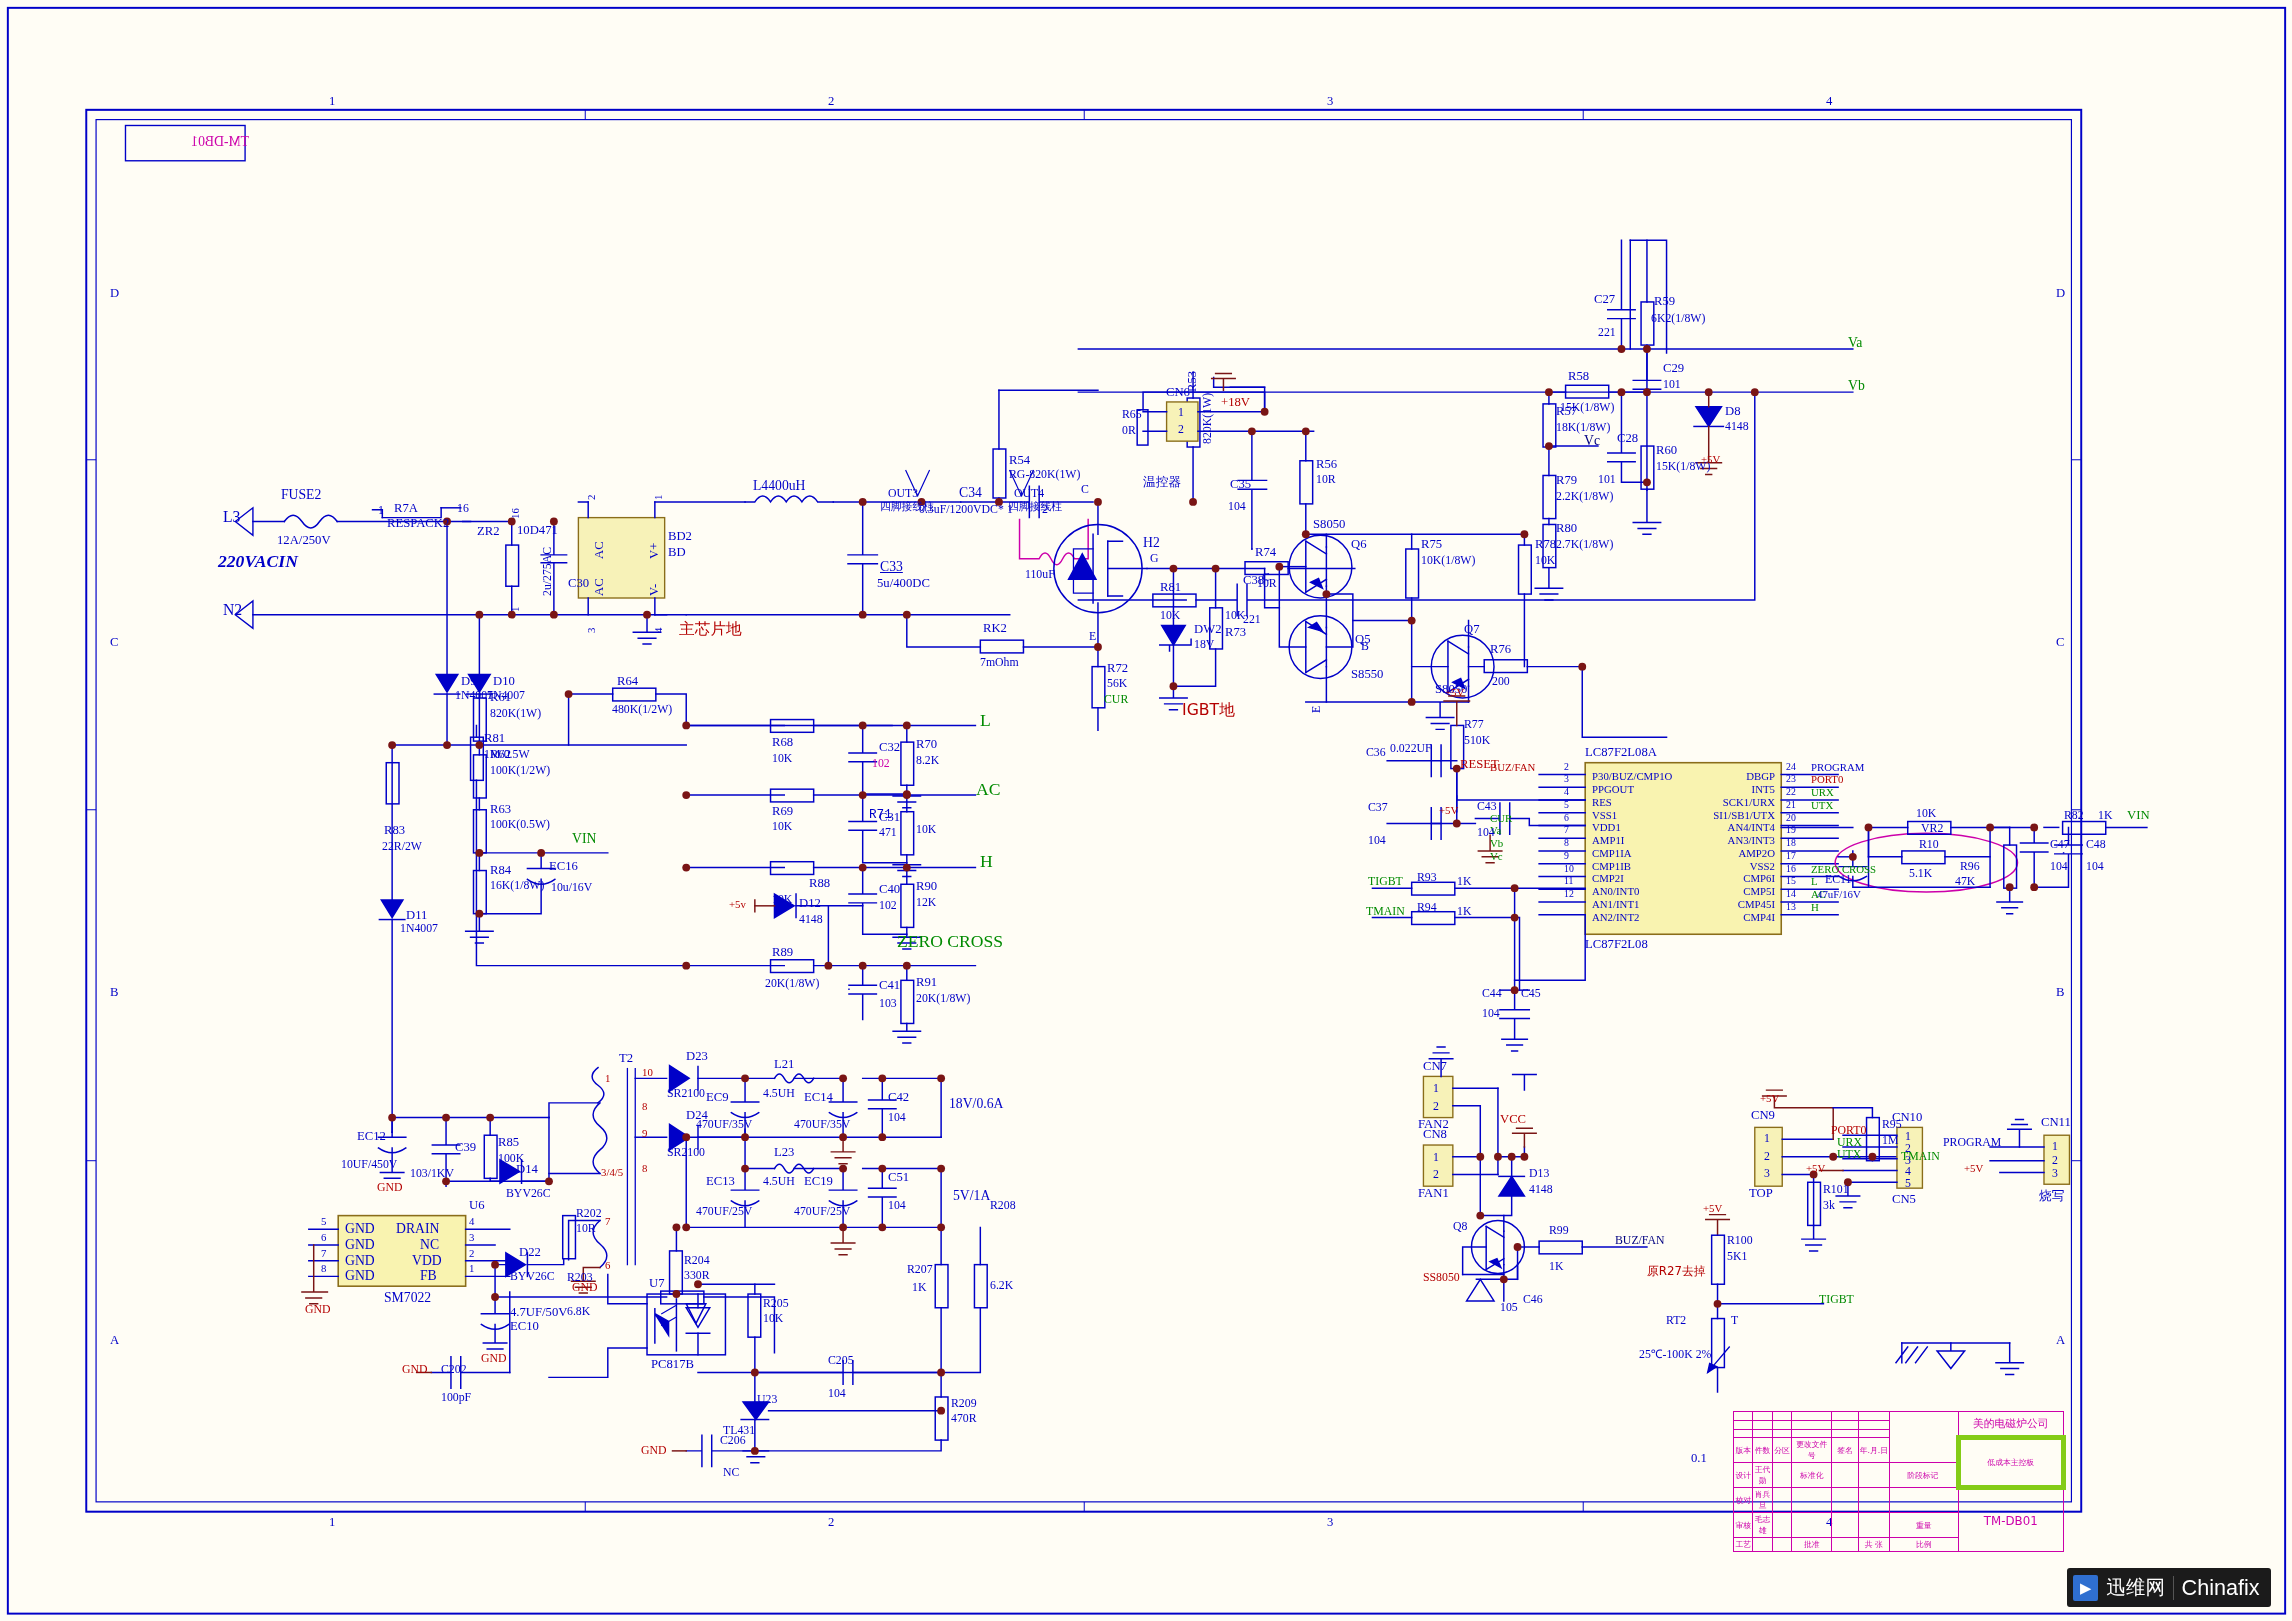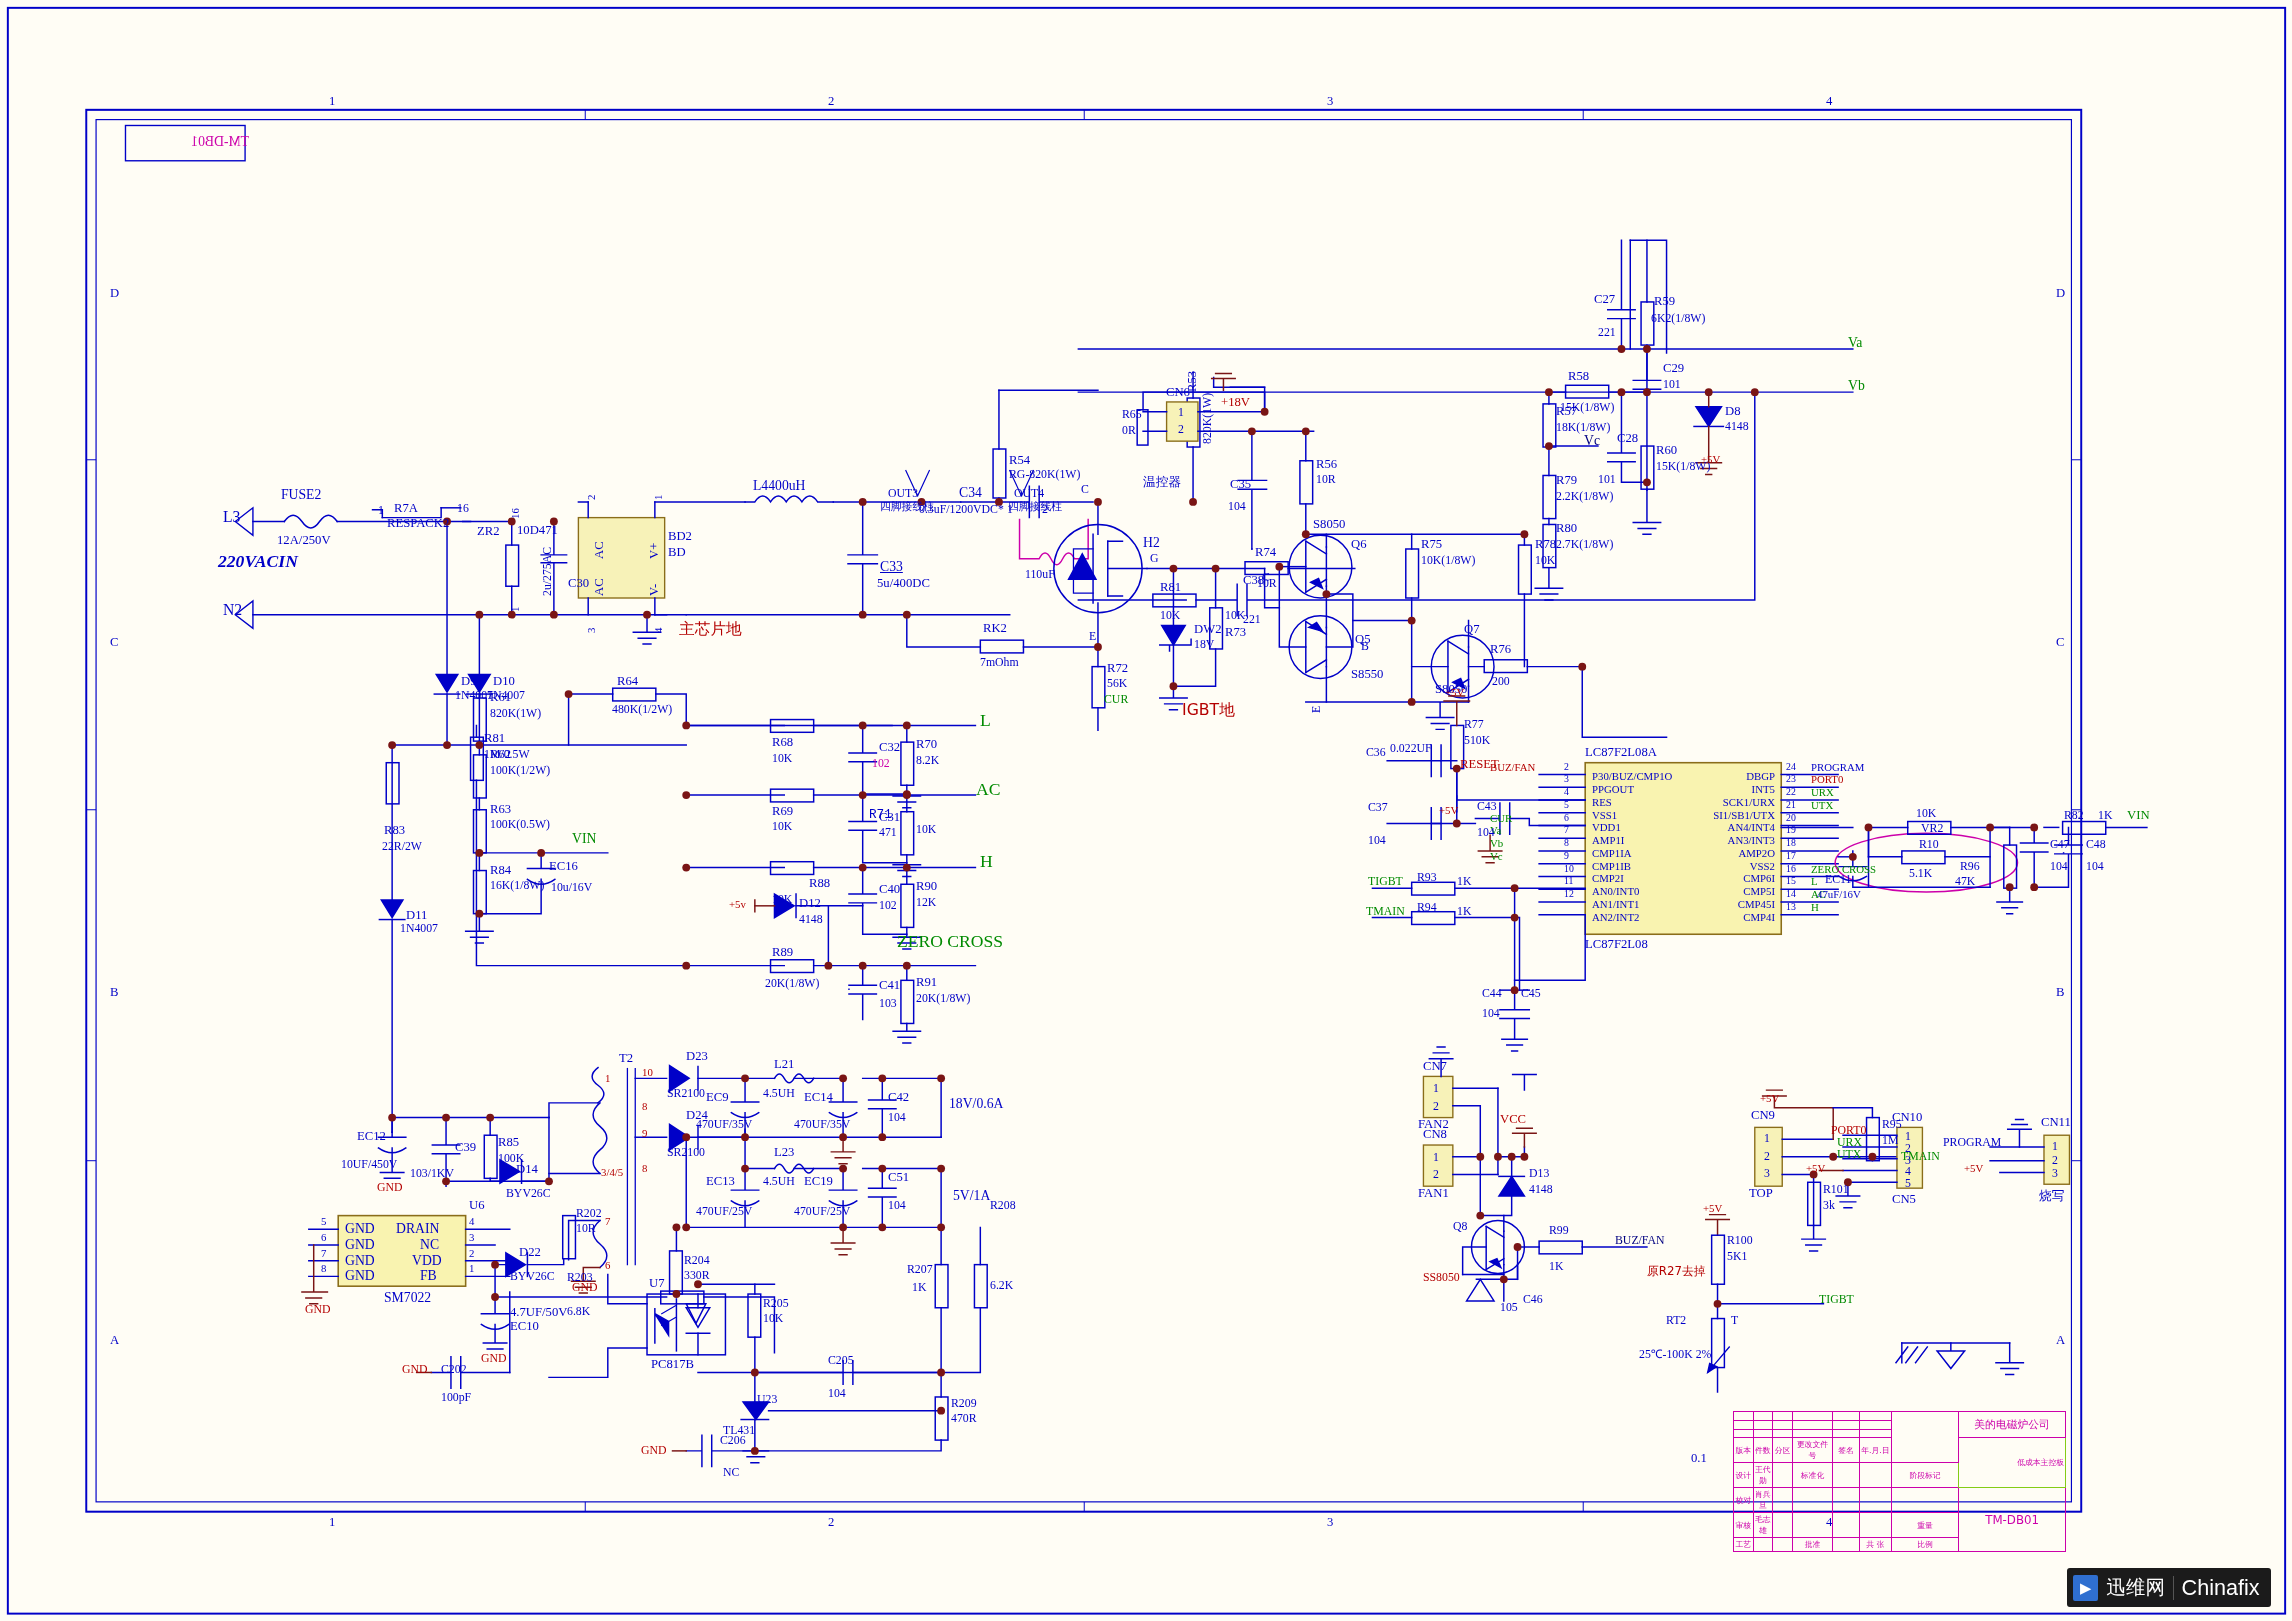--- a/index.html
+++ b/index.html
@@ -1145,21 +1145,21 @@
             <td style="border:1px solid #cc00aa;"></td>
             <td style="border:1px solid #cc00aa;"></td>
       </tr>
       <tr style="height:9.8px;">
         <td style="border:1px solid #cc00aa;text-align:center;">版本</td>
         <td style="border:1px solid #cc00aa;text-align:center;">件数</td>
         <td style="border:1px solid #cc00aa;text-align:center;">分区</td>
         <td style="border:1px solid #cc00aa;text-align:center;">更改文件号</td>
         <td style="border:1px solid #cc00aa;text-align:center;">签名</td>
         <td style="border:1px solid #cc00aa;text-align:center;">年.月.日</td>
-        <td rowspan="2" style="border:1px solid #84cc16;text-align:right;">低成本主控板</td>
+        <td rowspan="2" style="border:5px solid #84cc16;text-align:center;">低成本主控板</td>
       </tr>
       <tr style="height:10.8px;">
         <td style="border:1px solid #cc00aa;text-align:center;">设计</td>
         <td style="border:1px solid #cc00aa;text-align:center;">王代勋</td>
         <td style="border:1px solid #cc00aa;"></td>
         <td style="border:1px solid #cc00aa;text-align:center;">标准化</td>
         <td style="border:1px solid #cc00aa;"></td>
             <td style="border:1px solid #cc00aa;"></td>
         <td style="border:1px solid #cc00aa;text-align:center;">阶段标记</td>
       </tr>

